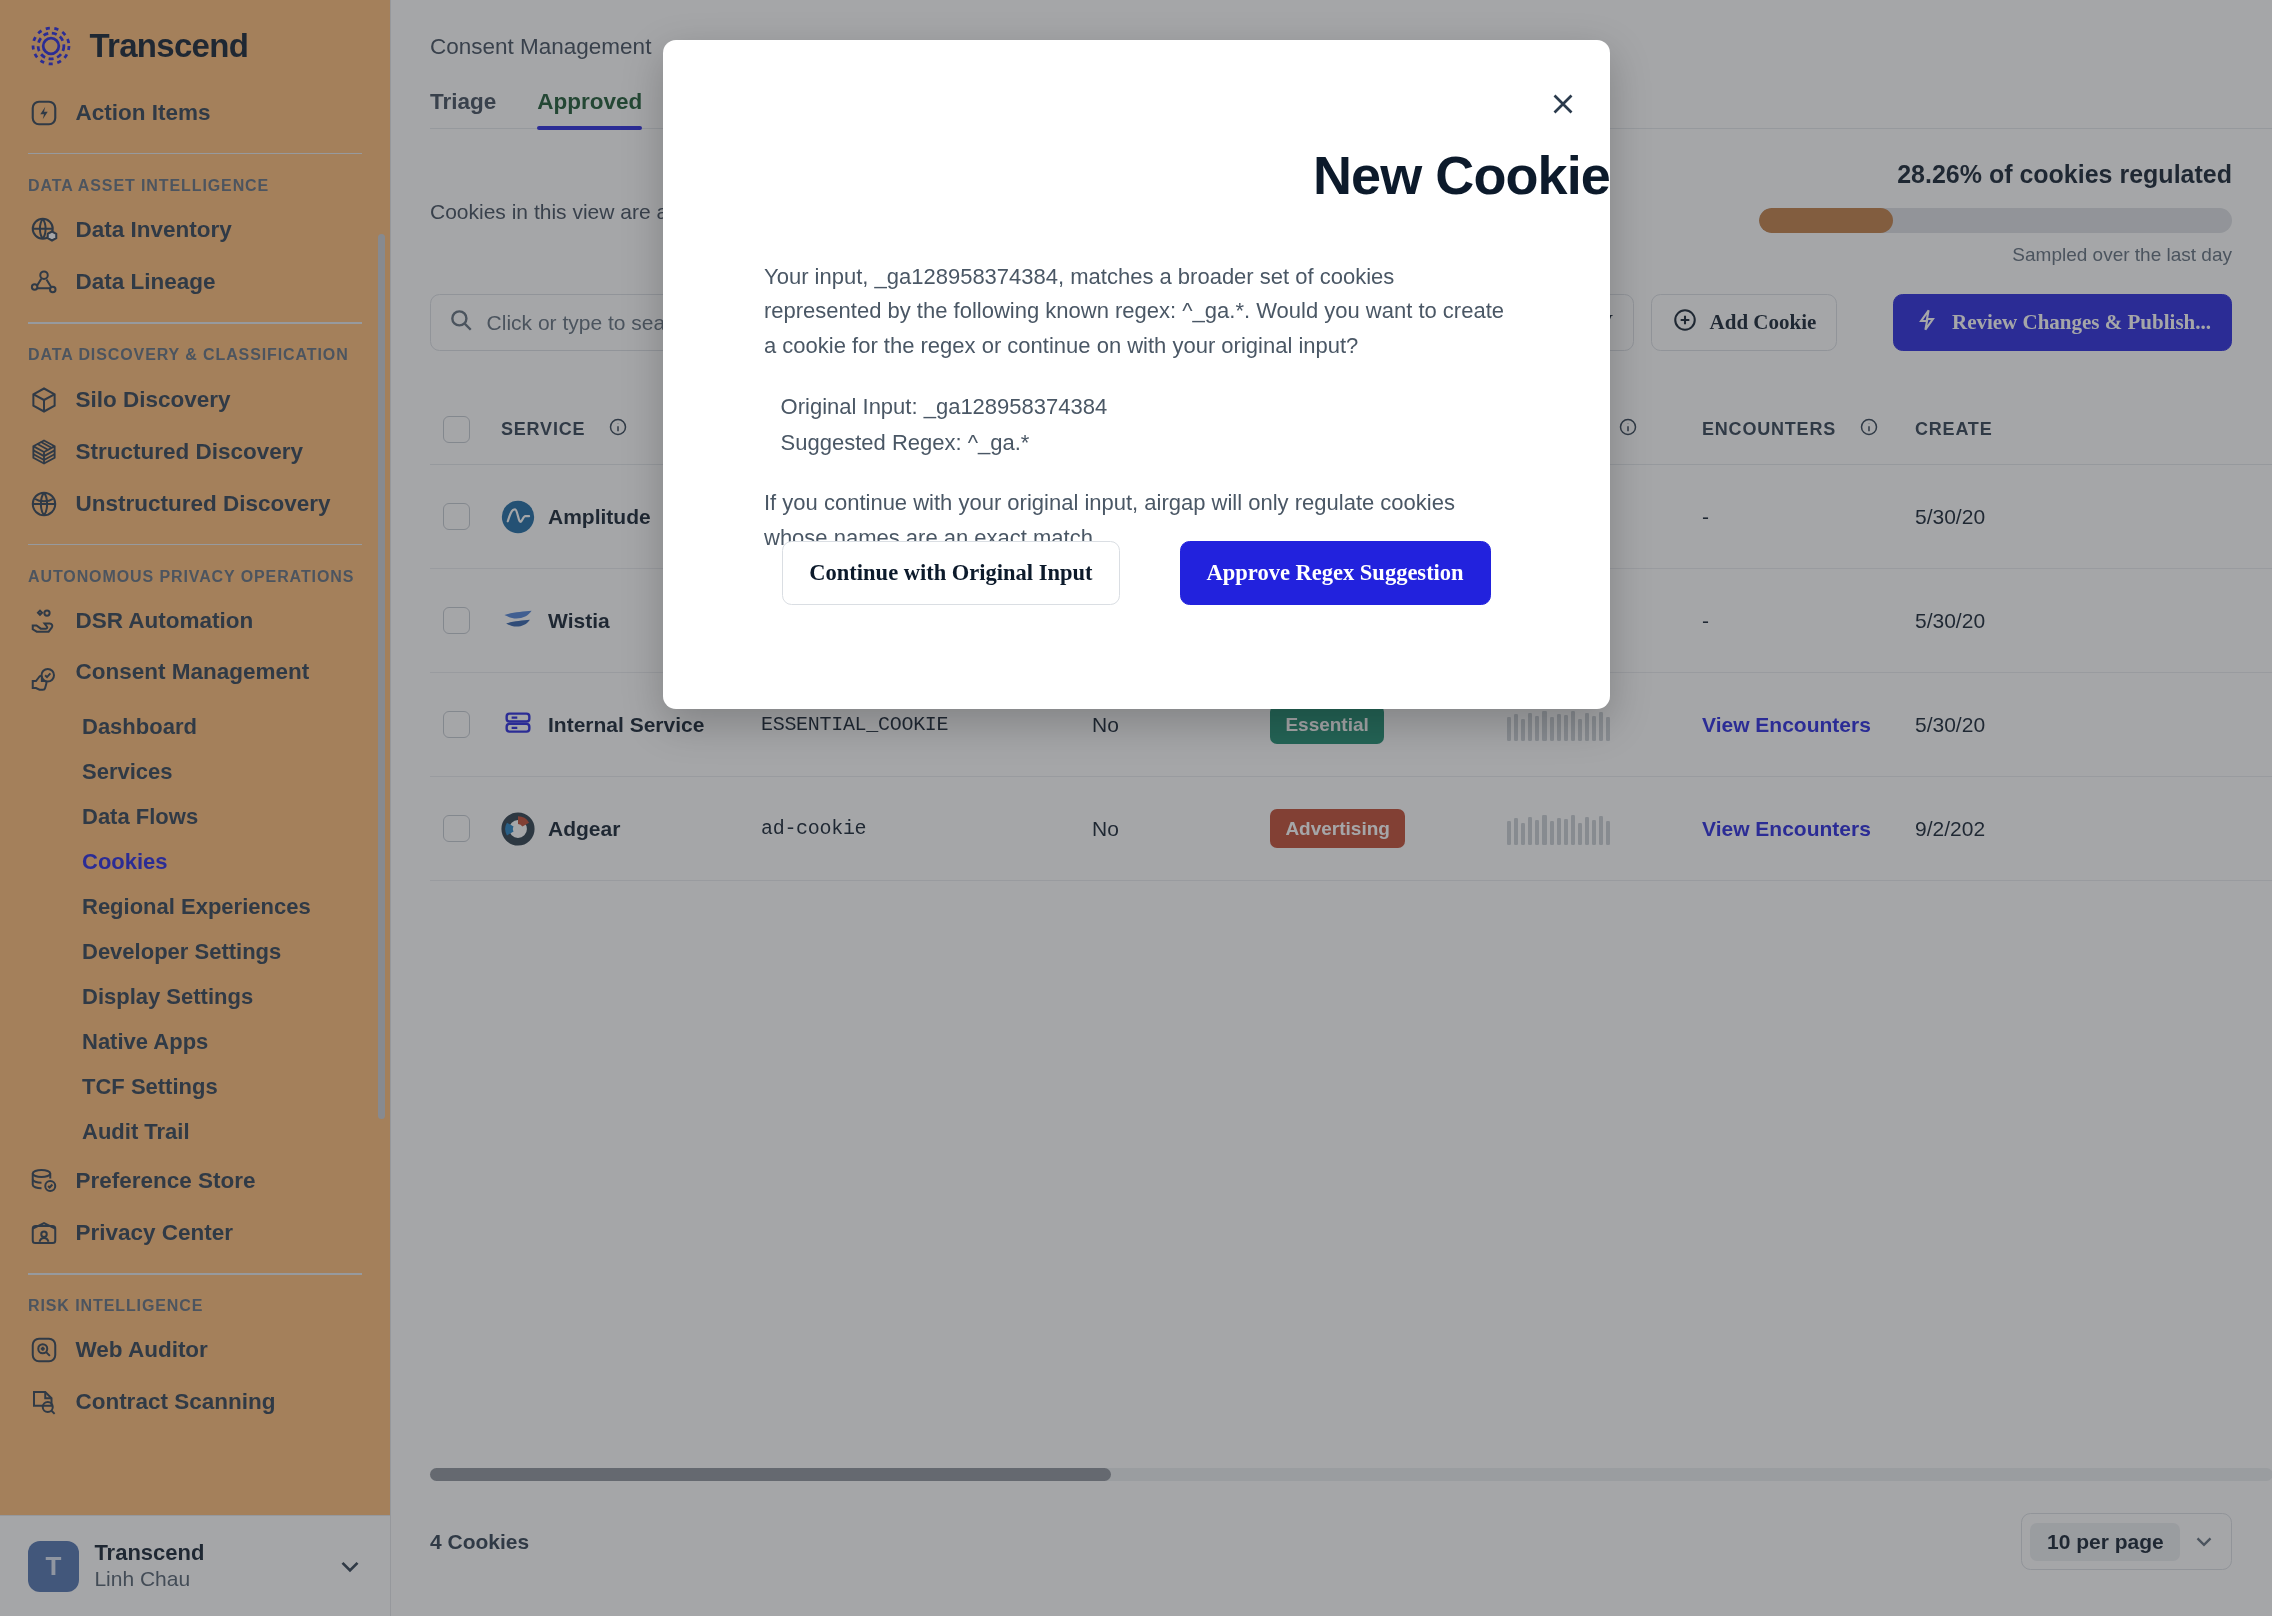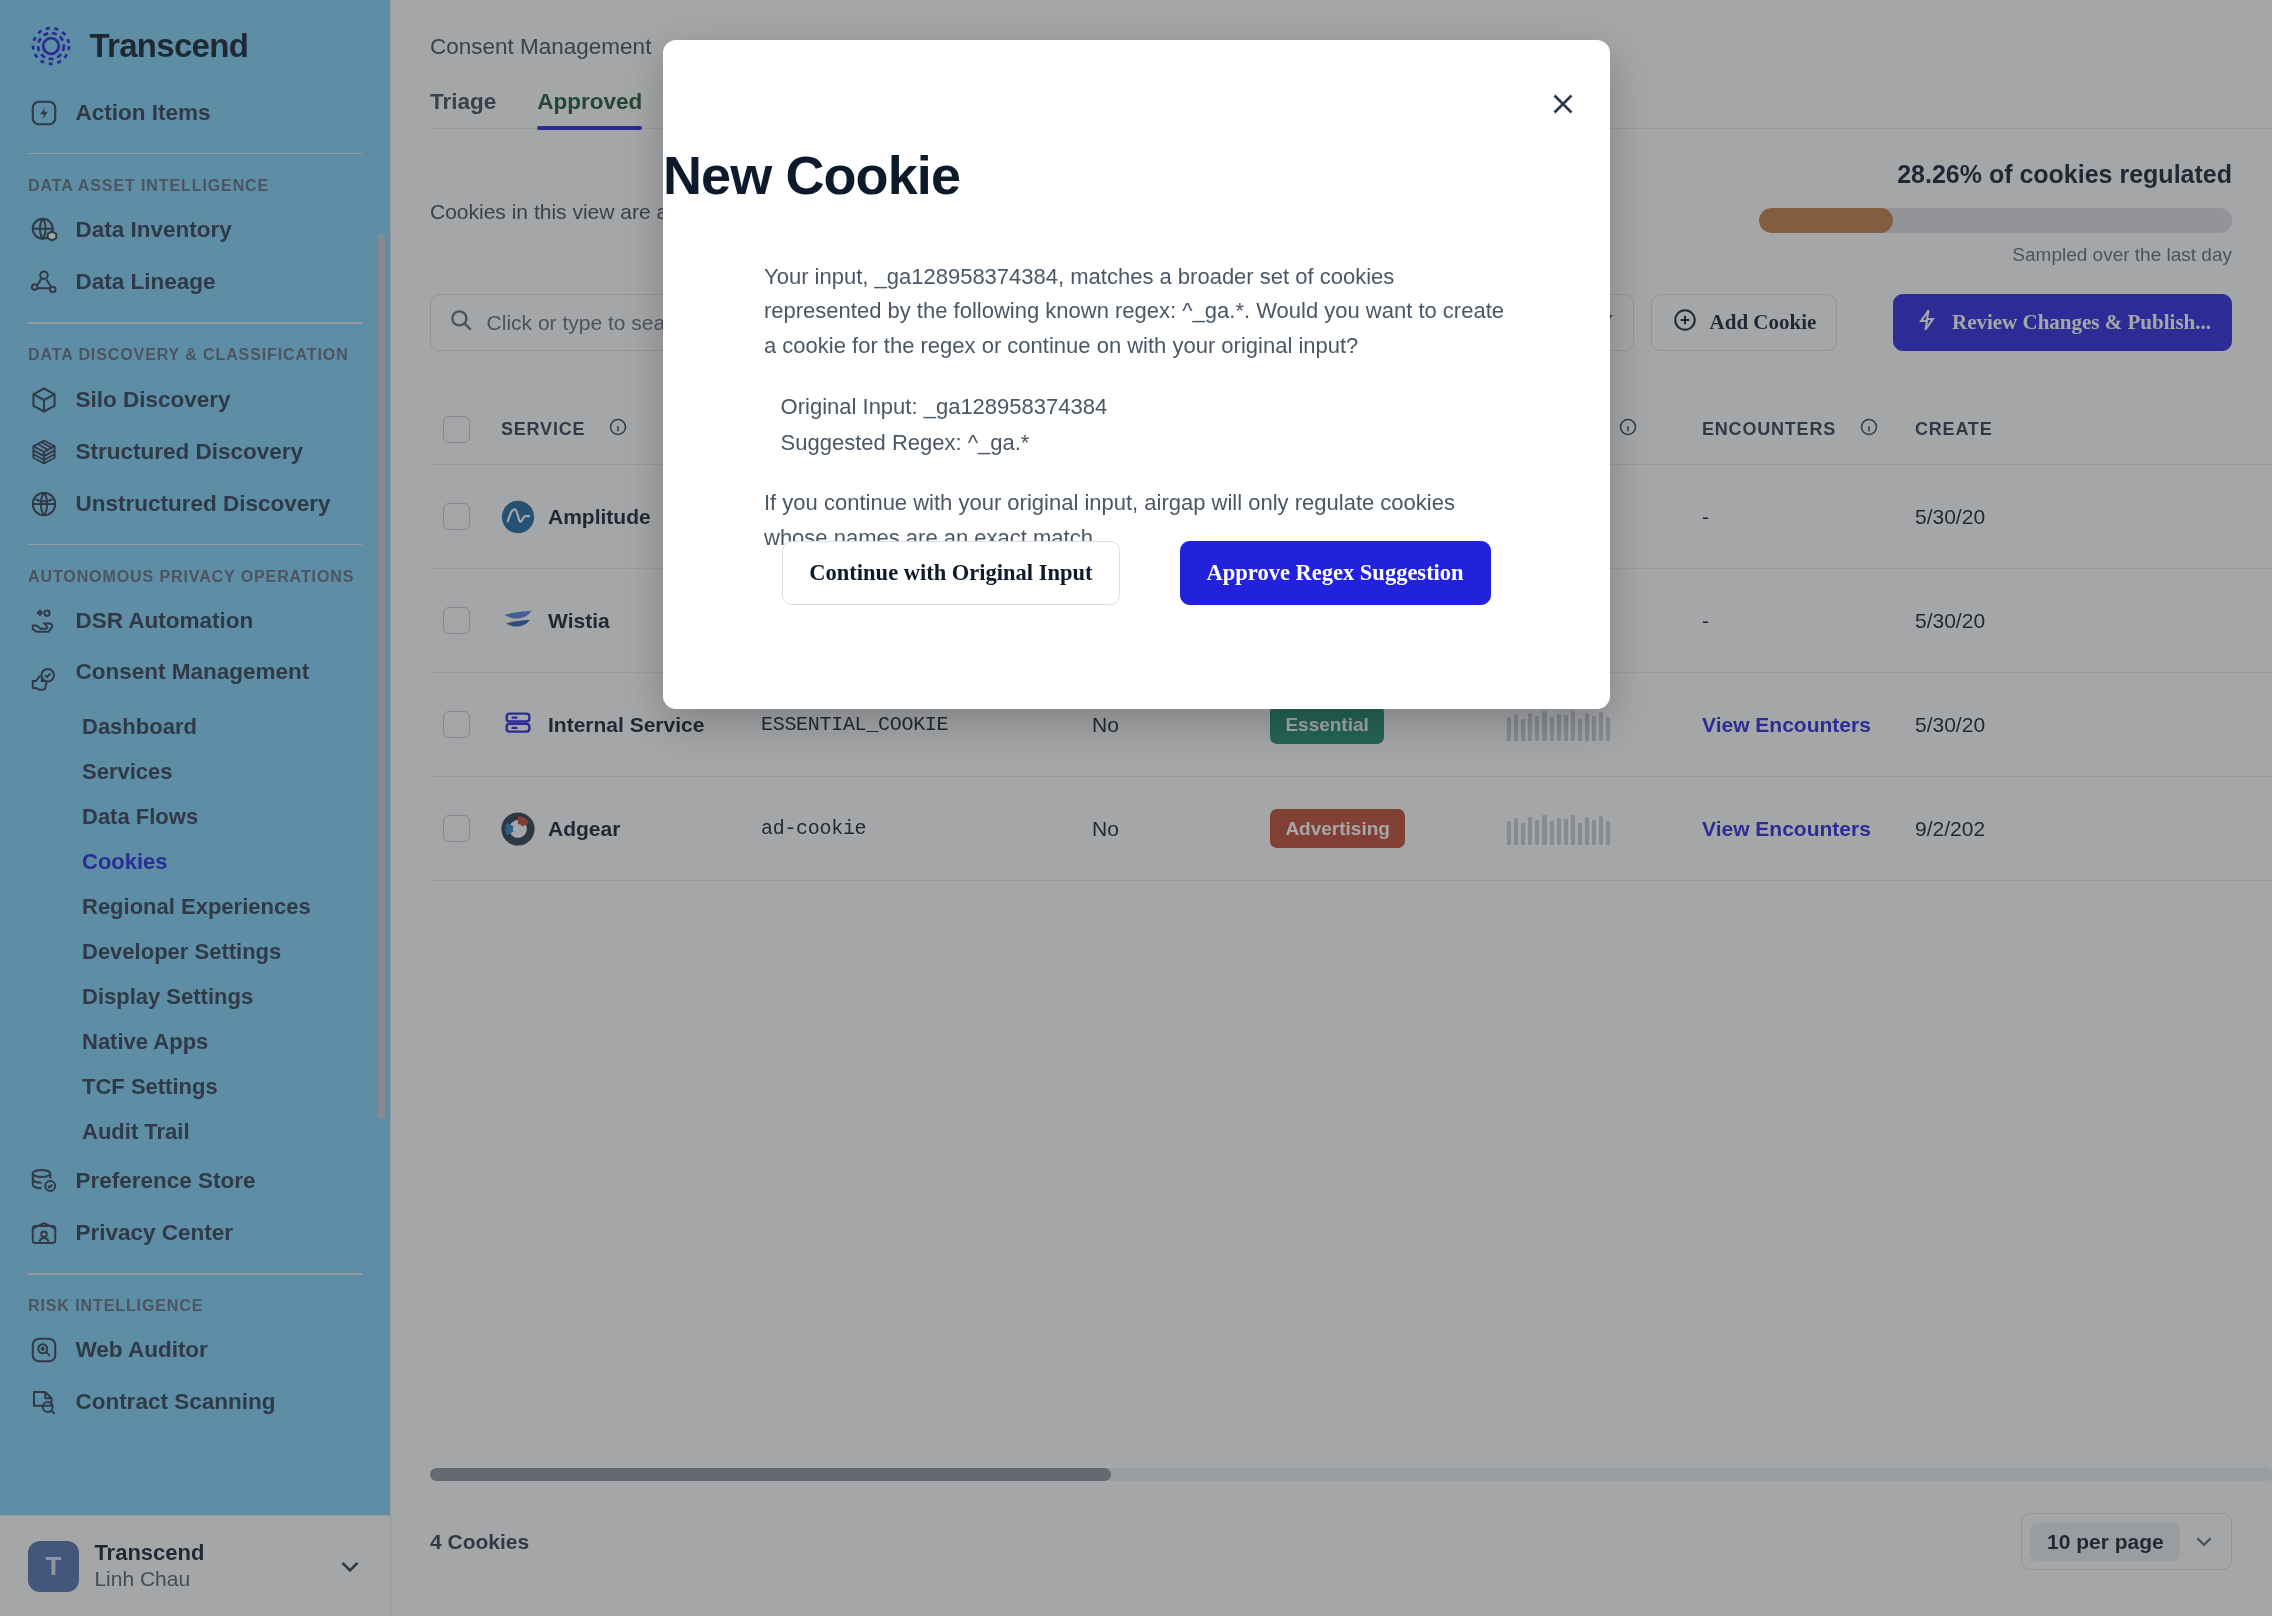--- a/index.html
+++ b/index.html
@@ -11,21 +11,21 @@
     position: relative;
   }
 
   
   #app { position: absolute; inset: 0; display: flex; }
 
   
   #sidebar {
     width: 391px;
     height: 1616px;
-    background: #7dd3fc;
+    background: #fdba74;
     border-right: 1.8px solid #e3e6ea;
     position: relative;
     flex: 0 0 391px;
   }
   .sb-scroll {
     position: absolute;
     top: 0; left: 0; right: 0;
     bottom: 101px;
     overflow: hidden;
     padding: 0 0 0 0;
@@ -230,21 +230,21 @@
     box-shadow: 0 14px 41px rgba(0,0,0,0.22);
     padding: 0;
   }
   .modal-close {
     position: absolute; right: 28px; top: 44px;
     width: 39px; height: 39px; cursor: pointer;
     display: flex; align-items: center; justify-content: center;
   }
   .modal-close svg { width: 34px; height: 34px; }
   .modal-title {
-    text-align: left; font-size: 54px; font-weight: 700;
+    text-align: right; font-size: 54px; font-weight: 700;
     color: #0c1a2b; letter-spacing: -0.9px;
     padding: 104px 0 0 0;
   }
   .modal-body { padding: 54px 101px 0 101px; }
   .modal-p {
     font-size: 22px; line-height: 1.56; color: #4a5765;
   }
   .modal-kv {
     margin: 26px 0 26px 16.6px; font-size: 22px; line-height: 1.62; color: #4a5765;
   }

